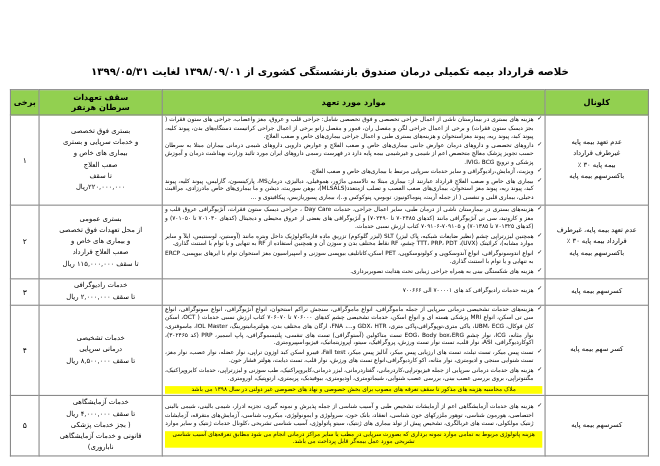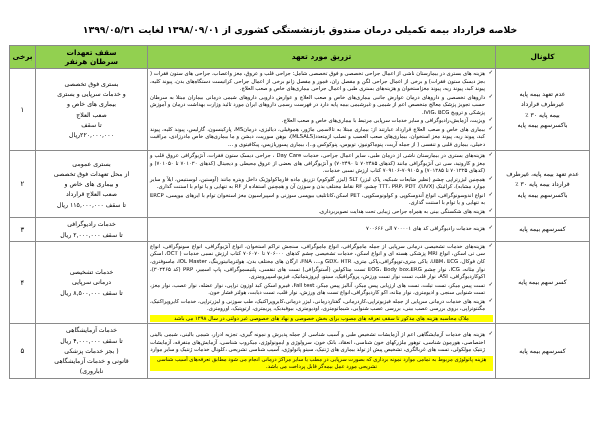--- a/index.html
+++ b/index.html
@@ -25,20 +25,21 @@
   }
   .doc-title {
     text-align: center;
     font-size: 9.3px;
     font-weight: bold;
     color: #000000;
     padding-top: 24px;
     padding-bottom: 9px;
     letter-spacing: 0;
     line-height: 1.3;
+    margin-top: 36px;
   }
   table.contract {
     width: 580px;
     border-collapse: collapse;
     table-layout: fixed;
     margin: 0 auto;
   }
   table.contract th,
   table.contract td {
     border: 1px solid #8a8a8a;
@@ -121,21 +122,21 @@
   <table class="contract">
     <colgroup>
       <col class="c-fran">
       <col class="c-items">
       <col class="c-ceiling">
       <col class="c-radif">
     </colgroup>
     <thead>
       <tr>
         <th>کلونال</th>
-        <th>تزریق مورد تعهد</th>
+        <th>موارد مورد تعهد</th>
         <th>
           <span>سقف تعهدات</span><br>
           <span>سرطان هرنفر</span>
         </th>
         <th>برخی</th>
       </tr>
     </thead>
     <tbody>
 
       <tr>

